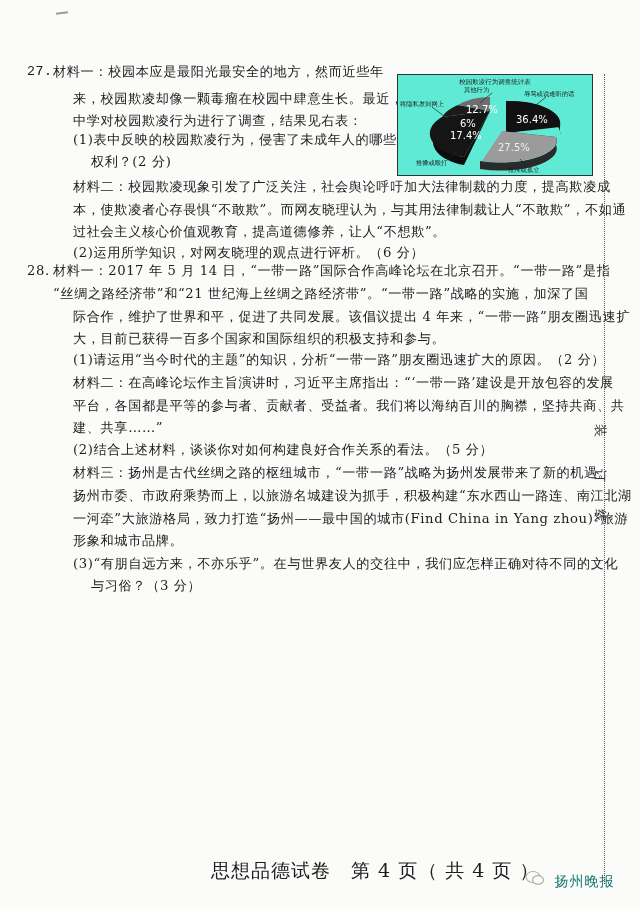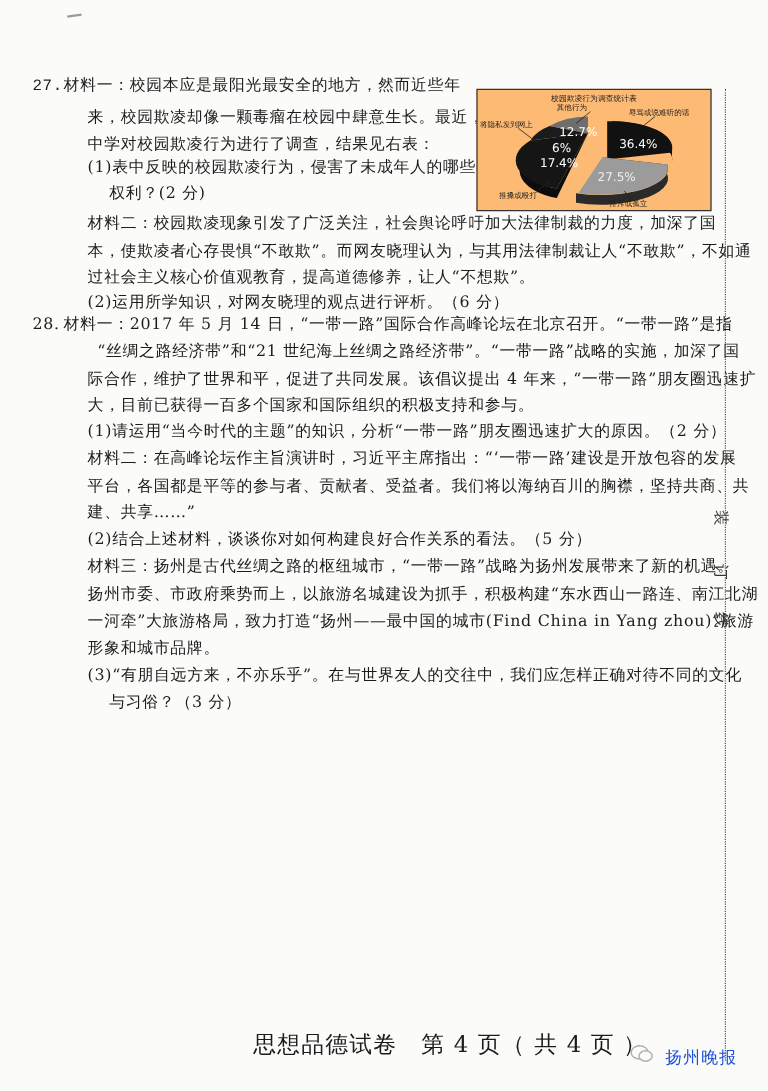--- a/index.html
+++ b/index.html
@@ -17,47 +17,47 @@
     .binding-line {
       position: absolute; left: 604px; top: 74px; height: 810px;
       border-left: 1px dotted #555;
     }
     .binding-char {
       position: absolute; left: 609px; font-size: 13px; color: #333;
       writing-mode: vertical-rl; transform: rotate(90deg);
     }
     .chart-box {
       position: absolute; left: 397px; top: 74px; width: 194px; height: 100px;
-      border: 1px solid #333; background: #fdba74;
+      border: 1px solid #333; background: #5eead4;
     }
     .chart-title { position: absolute; left: 0; width: 100%; top: 3px; text-align: center; font-size: 6.5px; font-family: "DejaVu Sans", sans-serif; }
     .chart-label { position: absolute; font-size: 6.3px; font-family: "DejaVu Sans", sans-serif; white-space: nowrap; }
     .chart-svg { position: absolute; left: 0; top: 0; }
     .footer {
       position: absolute; left: 211px; top: 858px; font-size: 19px; letter-spacing: 1px;
     }
     .watermark {
-      position: absolute; left: 525px; top: 870px; font-size: 14px; color: #1d4ed8;
+      position: absolute; left: 525px; top: 870px; font-size: 14px; color: #0f766e;
       font-family: "DejaVu Sans", sans-serif; letter-spacing: 1px;
     }
     .watermark .wx { display: inline-block; margin-right: 4px; }
   </style>
 </head>
 <body>
 
 <div class="scan-mark"></div>
 
 <div class="q">
   <span class="line qnum" style="left:27px; top:63px;font-family:Liberation Mono, monospace;">27.</span>
   <span class="line" style="left:53px; top:63px;">材料一：校园本应是最阳光最安全的地方，然而近些年</span>
   <span class="line" style="left:73px; top:90px;">来，校园欺凌却像一颗毒瘤在校园中肆意生长。最近，某</span>
   <span class="line" style="left:73px; top:112px;">中学对校园欺凌行为进行了调查，结果见右表：</span>
   <span class="line" style="left:73px; top:131px;">(1)表中反映的校园欺凌行为，侵害了未成年人的哪些</span>
   <span class="line" style="left:91px; top:153px;">权利？(2 分)</span>
-  <span class="line" style="left:73px; top:178px;">材料二：校园欺凌现象引发了广泛关注，社会舆论呼吁加大法律制裁的力度，加深了国</span>
+  <span class="line" style="left:73px; top:178px;">材料二：校园欺凌现象引发了广泛关注，社会舆论呼吁加大法律制裁的力度，提高欺凌成</span>
   <span class="line" style="left:73px; top:201px;">本，使欺凌者心存畏惧“不敢欺”。而网友晓理认为，与其用法律制裁让人“不敢欺”，不如通</span>
   <span class="line" style="left:73px; top:223px;">过社会主义核心价值观教育，提高道德修养，让人“不想欺”。</span>
   <span class="line" style="left:73px; top:244px;">(2)运用所学知识，对网友晓理的观点进行评析。（6 分）</span>
 </div>
 
 <div class="chart-box">
   <div class="chart-title">校园欺凌行为调查统计表</div>
   <svg class="chart-svg" width="194" height="100" viewBox="0 0 194 100">
 
     <path d="M112 26 A 50 22 0 0 1 162 50 L 162 60 A 50 22 0 0 0 112 36 Z" fill="#0f0f0f"></path>
@@ -87,21 +87,21 @@
   <span class="chart-label" style="left:66px; top:11px;">其他行为</span>
   <span class="chart-label" style="left:126px; top:15px; width:66px; overflow:hidden;">辱骂或说难听的话</span>
   <span class="chart-label" style="left:2px; top:25px;">将隐私发到网上</span>
   <span class="chart-label" style="left:18px; top:84px;">推搡或殴打</span>
   <span class="chart-label" style="left:110px; top:91px;">排斥或孤立</span>
 </div>
 
 <div class="q">
   <span class="line qnum" style="left:27px; top:262px;">28.</span>
   <span class="line" style="left:53px; top:262px;">材料一：2017 年 5 月 14 日，“一带一路”国际合作高峰论坛在北京召开。“一带一路”是指</span>
-  <span class="line" style="left:53px; top:285px;margin-left:28px;">“丝绸之路经济带”和“21 世纪海上丝绸之路经济带”。“一带一路”战略的实施，加深了国</span>
+  <span class="line" style="left:53px; top:285px;">“丝绸之路经济带”和“21 世纪海上丝绸之路经济带”。“一带一路”战略的实施，加深了国</span>
   <span class="line" style="left:73px; top:308px;">际合作，维护了世界和平，促进了共同发展。该倡议提出 4 年来，“一带一路”朋友圈迅速扩</span>
   <span class="line" style="left:73px; top:330px;">大，目前已获得一百多个国家和国际组织的积极支持和参与。</span>
   <span class="line" style="left:73px; top:351px;">(1)请运用“当今时代的主题”的知识，分析“一带一路”朋友圈迅速扩大的原因。（2 分）</span>
   <span class="line" style="left:73px; top:374px;">材料二：在高峰论坛作主旨演讲时，习近平主席指出：“‘一带一路’建设是开放包容的发展</span>
   <span class="line" style="left:73px; top:397px;">平台，各国都是平等的参与者、贡献者、受益者。我们将以海纳百川的胸襟，坚持共商、共</span>
   <span class="line" style="left:73px; top:419px;">建、共享……”</span>
   <span class="line" style="left:73px; top:441px;">(2)结合上述材料，谈谈你对如何构建良好合作关系的看法。（5 分）</span>
   <span class="line" style="left:73px; top:464px;">材料三：扬州是古代丝绸之路的枢纽城市，“一带一路”战略为扬州发展带来了新的机遇。</span>
   <span class="line" style="left:73px; top:487px;text-align:right;">扬州市委、市政府乘势而上，以旅游名城建设为抓手，积极构建“东水西山一路连、南江北湖</span>
   <span class="line" style="left:73px; top:510px;">一河牵”大旅游格局，致力打造“扬州——最中国的城市(Find China in Yang zhou)”旅游</span>

